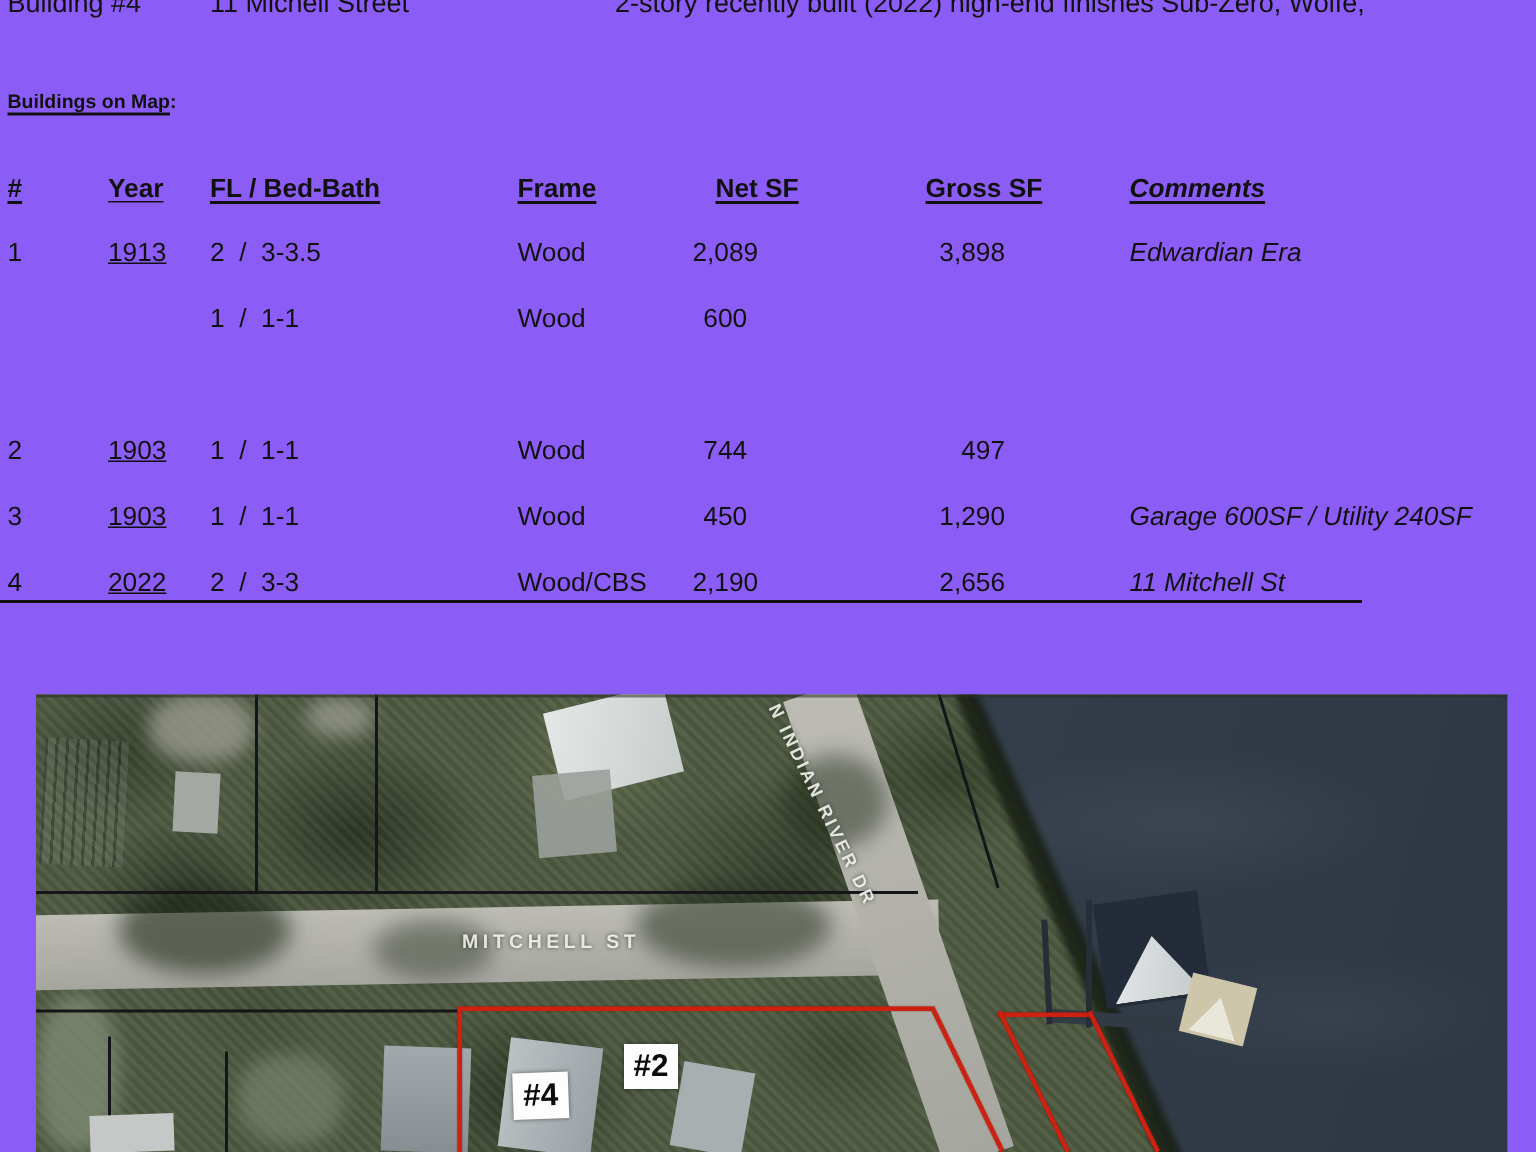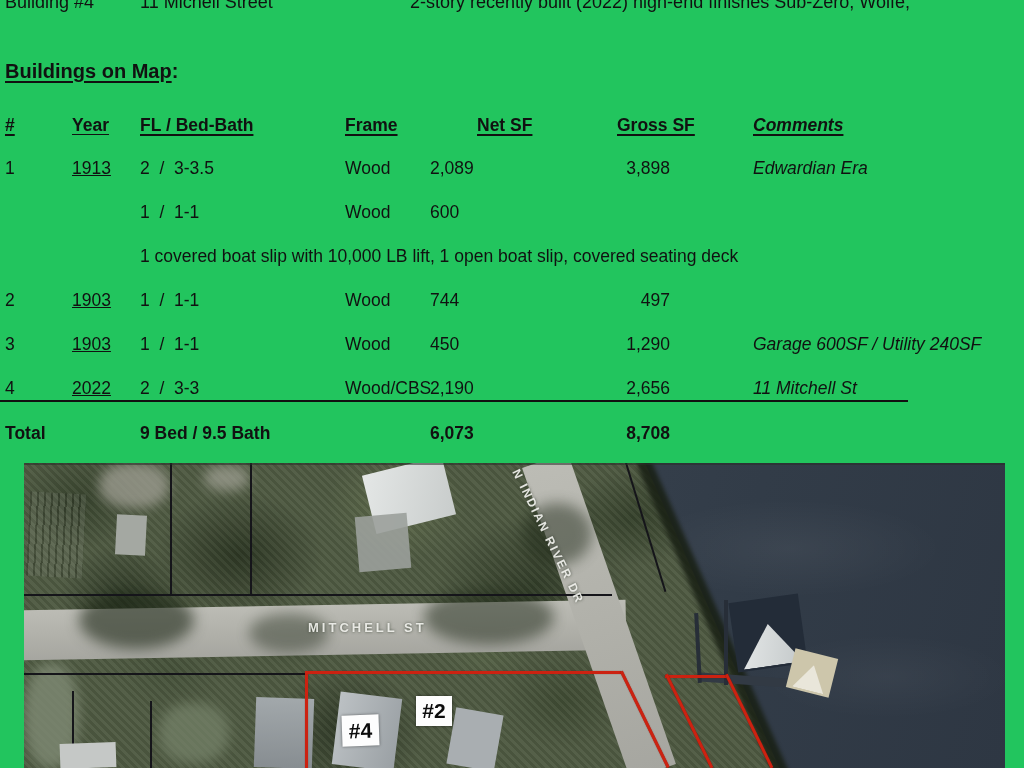--- a/index.html
+++ b/index.html
@@ -1,27 +1,27 @@
 <!DOCTYPE html>
 <html><head>
 <meta charset="utf-8">
 <style>
   html,body{margin:0;padding:0;background:#ffffff;}
-  .page{position:relative;width:1024px;height:768px;overflow:hidden;background:#22c55e;
+  .page{position:relative;width:1024px;height:768px;overflow:hidden;background:#8b5cf6;
         font-family:"Liberation Sans",sans-serif;color:#111;}
   .t{position:absolute;font-size:18px;white-space:nowrap;}
   .row .c{position:absolute;font-size:17.5px;white-space:nowrap;}
   .row{position:absolute;left:0;top:0;width:1024px;height:24px;}
   .bold{font-weight:700;}
   .und{text-decoration:underline;text-decoration-thickness:2px;text-underline-offset:3px;}
   .c-num{left:5px;}
   .c-year{left:72px;text-decoration:underline;}
   .c-flbed{left:140px;white-space:pre !important;}
   .c-frame{left:345px;}
-  .c-net{left:430px;width:107px;text-align:left;}
+  .c-net{left:430px;width:107px;text-align:center;}
   .c-gross{left:578px;width:92px;text-align:right;}
   .c-comments{left:753px;font-style:italic;}
   .hrule{position:absolute;height:2px;background:#111;}
 
   
   .map{position:absolute;left:24px;top:463px;width:981px;height:305px;overflow:hidden;background:#4f5a42;}
   .map *{position:absolute;}
   .land{inset:0;
     background-color:#4f5a42;
     background-image:
@@ -59,21 +59,21 @@
 </style>
 </head>
 <body>
 
 <div class="page">
 
   <span class="t" style="left:5px;top:-8px">Building #4</span>
   <span class="t" style="left:140px;top:-8px">11 Michell Street</span>
   <span class="t" style="left:410px;top:-8px">2-story recently built (2022) high-end finishes Sub-Zero, Wolfe,</span>
 
-  <div class="t bold" style="left:5px;top:60px;font-size:20px"><span class="und">Buildings on Map</span><span>:</span></div>
+  <div class="t bold" style="left:5px;top:60px;font-size:13px"><span class="und">Buildings on Map</span><span>:</span></div>
 
   <div class="row" style="top:115px">
     <span class="c c-num bold und">#</span>
     <span class="c c-year bold und">Year</span>
     <span class="c c-flbed bold und">FL / Bed-Bath</span>
     <span class="c c-frame bold und">Frame</span>
     <span class="c bold und" style="left:477px">Net SF</span>
     <span class="c bold und" style="left:617px">Gross SF</span>
     <span class="c c-comments bold und">Comments</span>
   </div>
@@ -87,23 +87,20 @@
     <span class="c c-gross">3,898</span>
     <span class="c c-comments">Edwardian Era</span>
   </div>
 
   <div class="row" style="top:202px">
     <span class="c c-flbed">1  /  1-1</span>
     <span class="c c-frame">Wood</span>
     <span class="c c-net">600</span>
   </div>
 
-  <div class="row" style="top:246px">
-    <span class="c" style="left:140px">1 covered boat slip with 10,000 LB lift, 1 open boat slip, covered seating deck</span>
-  </div>
 
   <div class="row" style="top:290px">
     <span class="c c-num">2</span>
     <span class="c c-year">1903</span>
     <span class="c c-flbed">1  /  1-1</span>
     <span class="c c-frame">Wood</span>
     <span class="c c-net">744</span>
     <span class="c c-gross">497</span>
   </div>
 
@@ -121,26 +118,20 @@
     <span class="c c-num">4</span>
     <span class="c c-year">2022</span>
     <span class="c c-flbed">2  /  3-3</span>
     <span class="c c-frame">Wood/CBS</span>
     <span class="c c-net">2,190</span>
     <span class="c c-gross">2,656</span>
     <span class="c c-comments">11 Mitchell St</span>
   </div>
   <div class="hrule" style="top:400px;left:0;width:908px"></div>
 
-  <div class="row" style="top:423px">
-    <span class="c c-num bold">Total</span>
-    <span class="c c-flbed bold">9 Bed / 9.5 Bath</span>
-    <span class="c c-net bold">6,073</span>
-    <span class="c c-gross bold">8,708</span>
-  </div>
 
   <div class="map">
     <div class="land"></div>
 
     <div class="patch" style="left:75px;top:0;width:70px;height:45px;background:#9a9a8e;opacity:.8"></div>
     <div class="patch" style="left:180px;top:2px;width:45px;height:26px;background:#a2a296;opacity:.7"></div>
     <div class="patch" style="left:0;top:200px;width:55px;height:105px;background:#7f8a74;opacity:.8"></div>
     <div class="patch" style="left:135px;top:240px;width:70px;height:60px;background:#76836a;opacity:.7"></div>
 
     <div class="road" style="left:-8px;top:142px;width:610px;height:50px;transform:rotate(-1deg)"></div>

